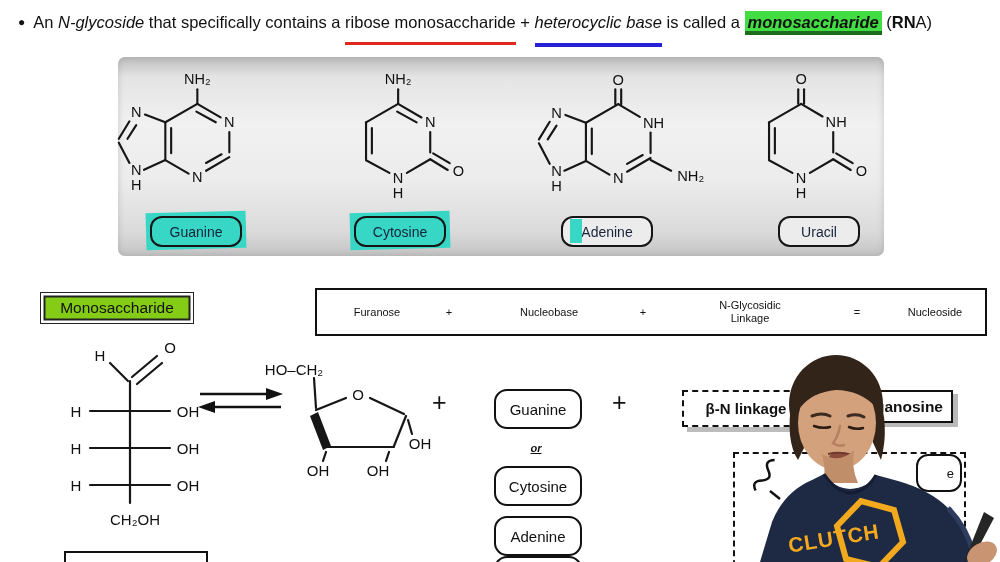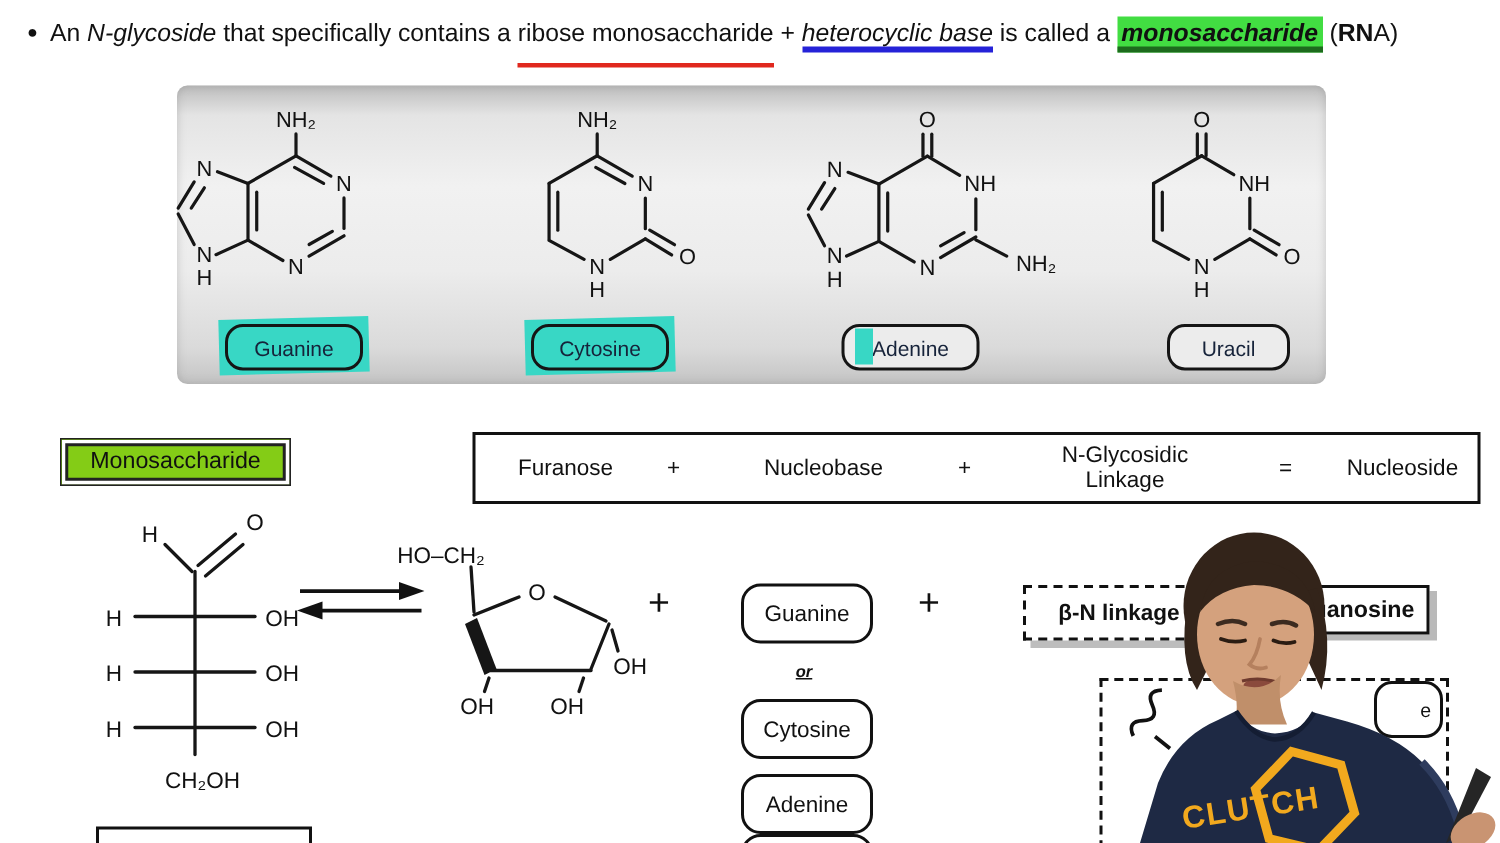--- a/index.html
+++ b/index.html
@@ -10,21 +10,21 @@
   #stage{
     position:relative; width:1000px; height:562px; margin:0 auto;
     background:#ffffff; overflow:hidden;
     font-family:"Liberation Sans", sans-serif; color:#111;
   }
   
   .titleline{position:absolute; left:18px; top:13px; width:975px; font-size:16.5px; white-space:nowrap;}
   .titleline .bullet{font-size:12px; vertical-align:2px; margin-right:8px;}
   .it{font-style:italic;margin-top:24px;}
   .ul-red{border-bottom:3px solid var(--red-ul); padding-bottom:11px;}
-  .ul-blue{font-style:italic; border-bottom:4px solid var(--blue-ul); padding-bottom:0px;}
+  .ul-blue{font-style:italic; border-bottom:4px solid var(--blue-ul); padding-bottom:12px;}
   .hl-green{background:var(--green); font-style:italic; font-weight:bold; padding:2px 3px 0 3px; border-bottom:4px solid var(--dgreen-ul);}
   .b{font-weight:bold;}
   
   .panel{
     position:absolute; left:118px; top:57px; width:766px; height:199px; border-radius:7px;
     background:linear-gradient(180deg,#bdbdbd 0%,#e4e4e4 10%,#f1f1f1 34%,#ececec 62%,#dadada 88%,#c4c4c4 100%);
     box-shadow:inset 0 0 6px rgba(120,120,120,.35);
   }
   .mol{position:absolute;}
   .mol line, .mol path{stroke:#161616; stroke-width:2.2; stroke-linecap:round; fill:none;}
@@ -37,21 +37,21 @@
   .swipe{position:absolute; background:var(--cyan); z-index:2; transform:rotate(-1.5deg);}
   .mini-swipe{position:absolute; background:var(--cyan); z-index:4; width:12px; height:24px;}
   
   .monobox{
     position:absolute; left:40px; top:292px; width:152px; height:30px;
     border:1.5px solid #222; box-shadow:inset 0 0 0 2.5px #fff, inset 0 0 0 4.5px #222;
     display:flex; align-items:center; justify-content:center; font-size:15.5px; background:#84cc16;
   }
   .eqbox{
     position:absolute; left:315px; top:288px; width:668px; height:44px;
-    border:2.5px solid #111; background:#fff; font-size:15px;
+    border:2.5px solid #111; background:#fff; font-size:11px;
   }
   .eqbox .eqi{position:absolute; top:50%; transform:translate(-50%,-50%); white-space:nowrap; text-align:center; line-height:1.15;}
   
   .caption{position:absolute; font-size:15.5px; text-align:center;}
   .plus{position:absolute; font-size:25px; font-weight:400;}
   .rbox{position:absolute; width:84px; height:36px; border:2.5px solid #111; border-radius:13px;
         background:#fff; display:flex; align-items:center; justify-content:center; font-size:15px;}
   .orword{position:absolute; left:494px; top:442px; width:84px; text-align:center;
           font-size:11px; font-style:italic; font-weight:bold; text-decoration:underline;}
   .linkbox{

